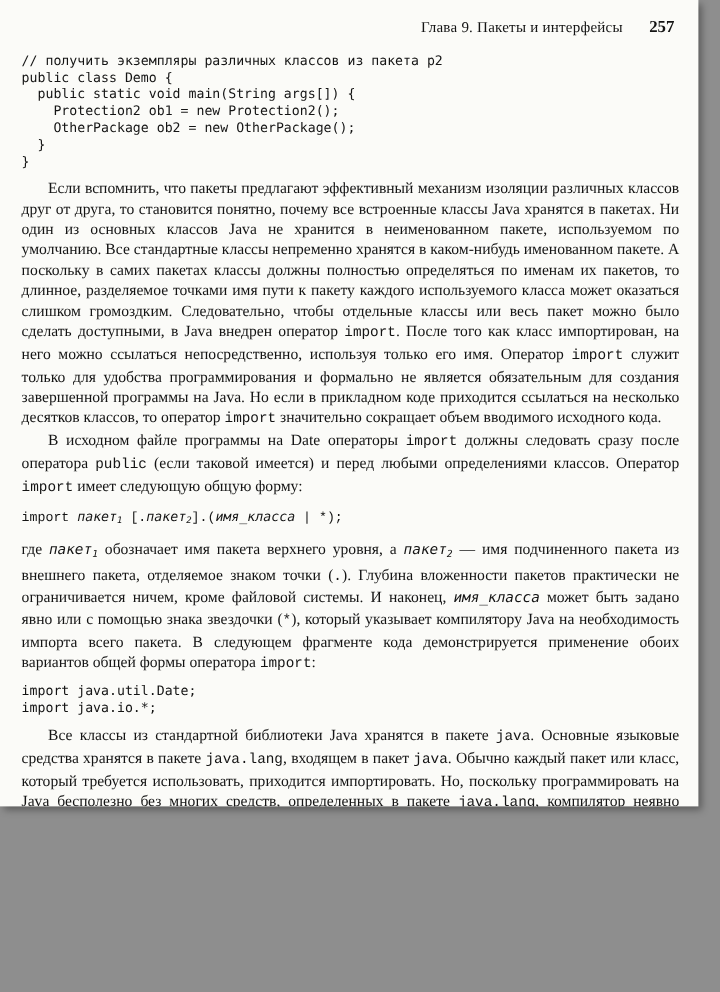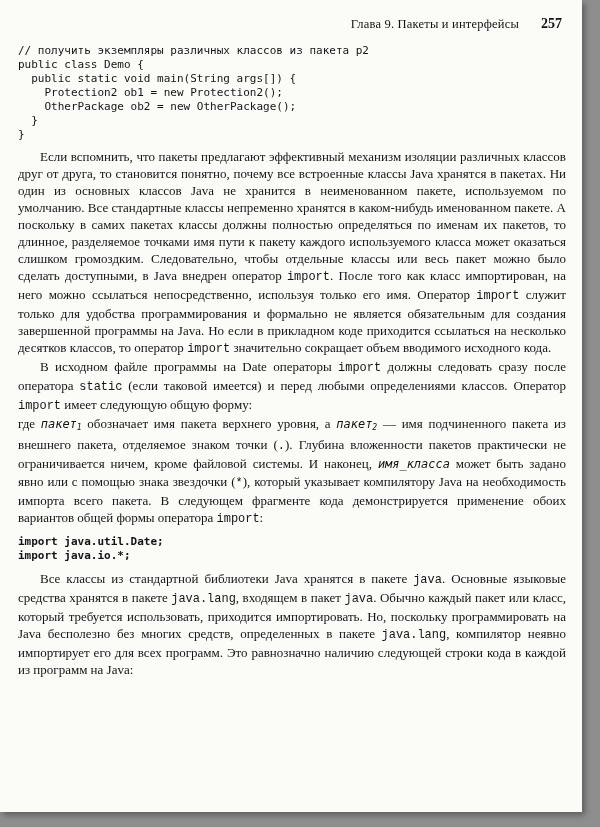--- a/index.html
+++ b/index.html
@@ -13,21 +13,21 @@
     background: var(--surround, #8e8e8e);
     font-family: "Liberation Serif", serif;
     color: var(--text, #141414);
     position: relative;
   }
   .page {
     position: absolute;
     left: 0;
     top: 0;
     width: 582px;
-    height: 812px;
+    height: 672px;
     background: var(--page-bg, #fbfbf8);
     box-shadow: 3px 3px 6px rgba(0,0,0,0.35);
     box-sizing: border-box;
     overflow: hidden;
   }
   .running-head {
     margin-top: 14px;
     padding: 0 20px 0 38px;
     text-align: right;
     white-space: nowrap;
@@ -70,21 +70,20 @@
     text-indent: 22px;
   }
   .code-form {
     font-size: 12px;
     line-height: 15px;
     margin: 8px 0 8px 0;
     white-space: nowrap;
   }
   .code-block.small-gap {
     margin: 7px 0 7px 0;
-    font-weight: bold;
   }
   .seg-m {
     font-family: Liberation Mono, monospace;
     font-size: 0.92em;
   }
   .seg-mi {
     font-family: "DejaVu Sans Mono", monospace;
     font-style: italic;
     font-size: 0.92em;
   }
@@ -102,19 +101,20 @@
   </div>
   <div class="content">
       <pre class="code-block">// получить экземпляры различных классов из пакета p2
 public class Demo {
   public static void main(String args[]) {
     Protection2 ob1 = new Protection2();
     OtherPackage ob2 = new OtherPackage();
   }
 }</pre>
       <p class="body-p indent"><span>Если вспомнить, что пакеты предлагают эффективный механизм изоляции различных классов друг от друга, то становится понятно, почему все встроенные классы Java хранятся в пакетах. Ни один из основных классов Java не хранится в неименованном пакете, используемом по умолчанию. Все стандартные классы непременно хранятся в каком-нибудь именованном пакете. А поскольку в самих пакетах классы должны полностью определяться по именам их пакетов, то длинное, разделяемое точками имя пути к пакету каждого используемого класса может оказаться слишком громоздким. Следовательно, чтобы отдельные классы или весь пакет можно было сделать доступными, в Java внедрен оператор </span><span class="seg-m">import</span><span>. После того как класс импортирован, на него можно ссылаться непосредственно, используя только его имя. Оператор </span><span class="seg-m">import</span><span> служит только для удобства программирования и формально не является обязательным для создания завершенной программы на Java. Но если в прикладном коде приходится ссылаться на несколько десятков классов, то оператор </span><span class="seg-m">import</span><span> значительно сокращает объем вводимого исходного кода.</span></p>
-      <p class="body-p indent"><span>В исходном файле программы на Date операторы </span><span class="seg-m">import</span><span> должны следовать сразу после оператора </span><span class="seg-m">static</span><span> (если таковой имеется) и перед любыми определениями классов. Оператор </span><span class="seg-m">import</span><span> имеет следующую общую форму:</span></p>
+      <p class="body-p indent"><span>В исходном файле программы на Date операторы </span><span class="seg-m">import</span><span> должны следовать сразу после оператора </span><span class="seg-m">public</span><span> (если таковой имеется) и перед любыми определениями классов. Оператор </span><span class="seg-m">import</span><span> имеет следующую общую форму:</span></p>
+      <p class="code-form"><span class="seg-m">import </span><span class="seg-mi">пакет</span><span class="seg-mi seg-sub">1</span><span class="seg-m"> [.</span><span class="seg-mi">пакет</span><span class="seg-mi seg-sub">2</span><span class="seg-m">].(</span><span class="seg-mi">имя_класса</span><span class="seg-m"> | *);</span></p>
       <p class="body-p"><span>где </span><span class="seg-mi">пакет</span><span class="seg-mi seg-sub">1</span><span> обозначает имя пакета верхнего уровня, а </span><span class="seg-mi">пакет</span><span class="seg-mi seg-sub">2</span><span> — имя подчиненного пакета из внешнего пакета, отделяемое знаком точки (</span><span class="seg-m">.</span><span>). Глубина вложенности пакетов практически не ограничивается ничем, кроме файловой системы. И наконец, </span><span class="seg-mi">имя_класса</span><span> может быть задано явно или с помощью знака звездочки (</span><span class="seg-m">*</span><span>), который указывает компилятору Java на необходимость импорта всего пакета. В следующем фрагменте кода демонстрируется применение обоих вариантов общей формы оператора </span><span class="seg-m">import</span><span>:</span></p>
       <pre class="code-block small-gap">import java.util.Date;
 import java.io.*;</pre>
       <p class="body-p indent"><span>Все классы из стандартной библиотеки Java хранятся в пакете </span><span class="seg-m">java</span><span>. Основные языковые средства хранятся в пакете </span><span class="seg-m">java.lang</span><span>, входящем в пакет </span><span class="seg-m">java</span><span>. Обычно каждый пакет или класс, который требуется использовать, приходится импортировать. Но, поскольку программировать на Java бесполезно без многих средств, определенных в пакете </span><span class="seg-m">java.lang</span><span>, компилятор неявно импортирует его для всех программ. Это равнозначно наличию следующей строки кода в каждой из программ на Java:</span></p>
     </div>
 </div>
 
 </body></html>

